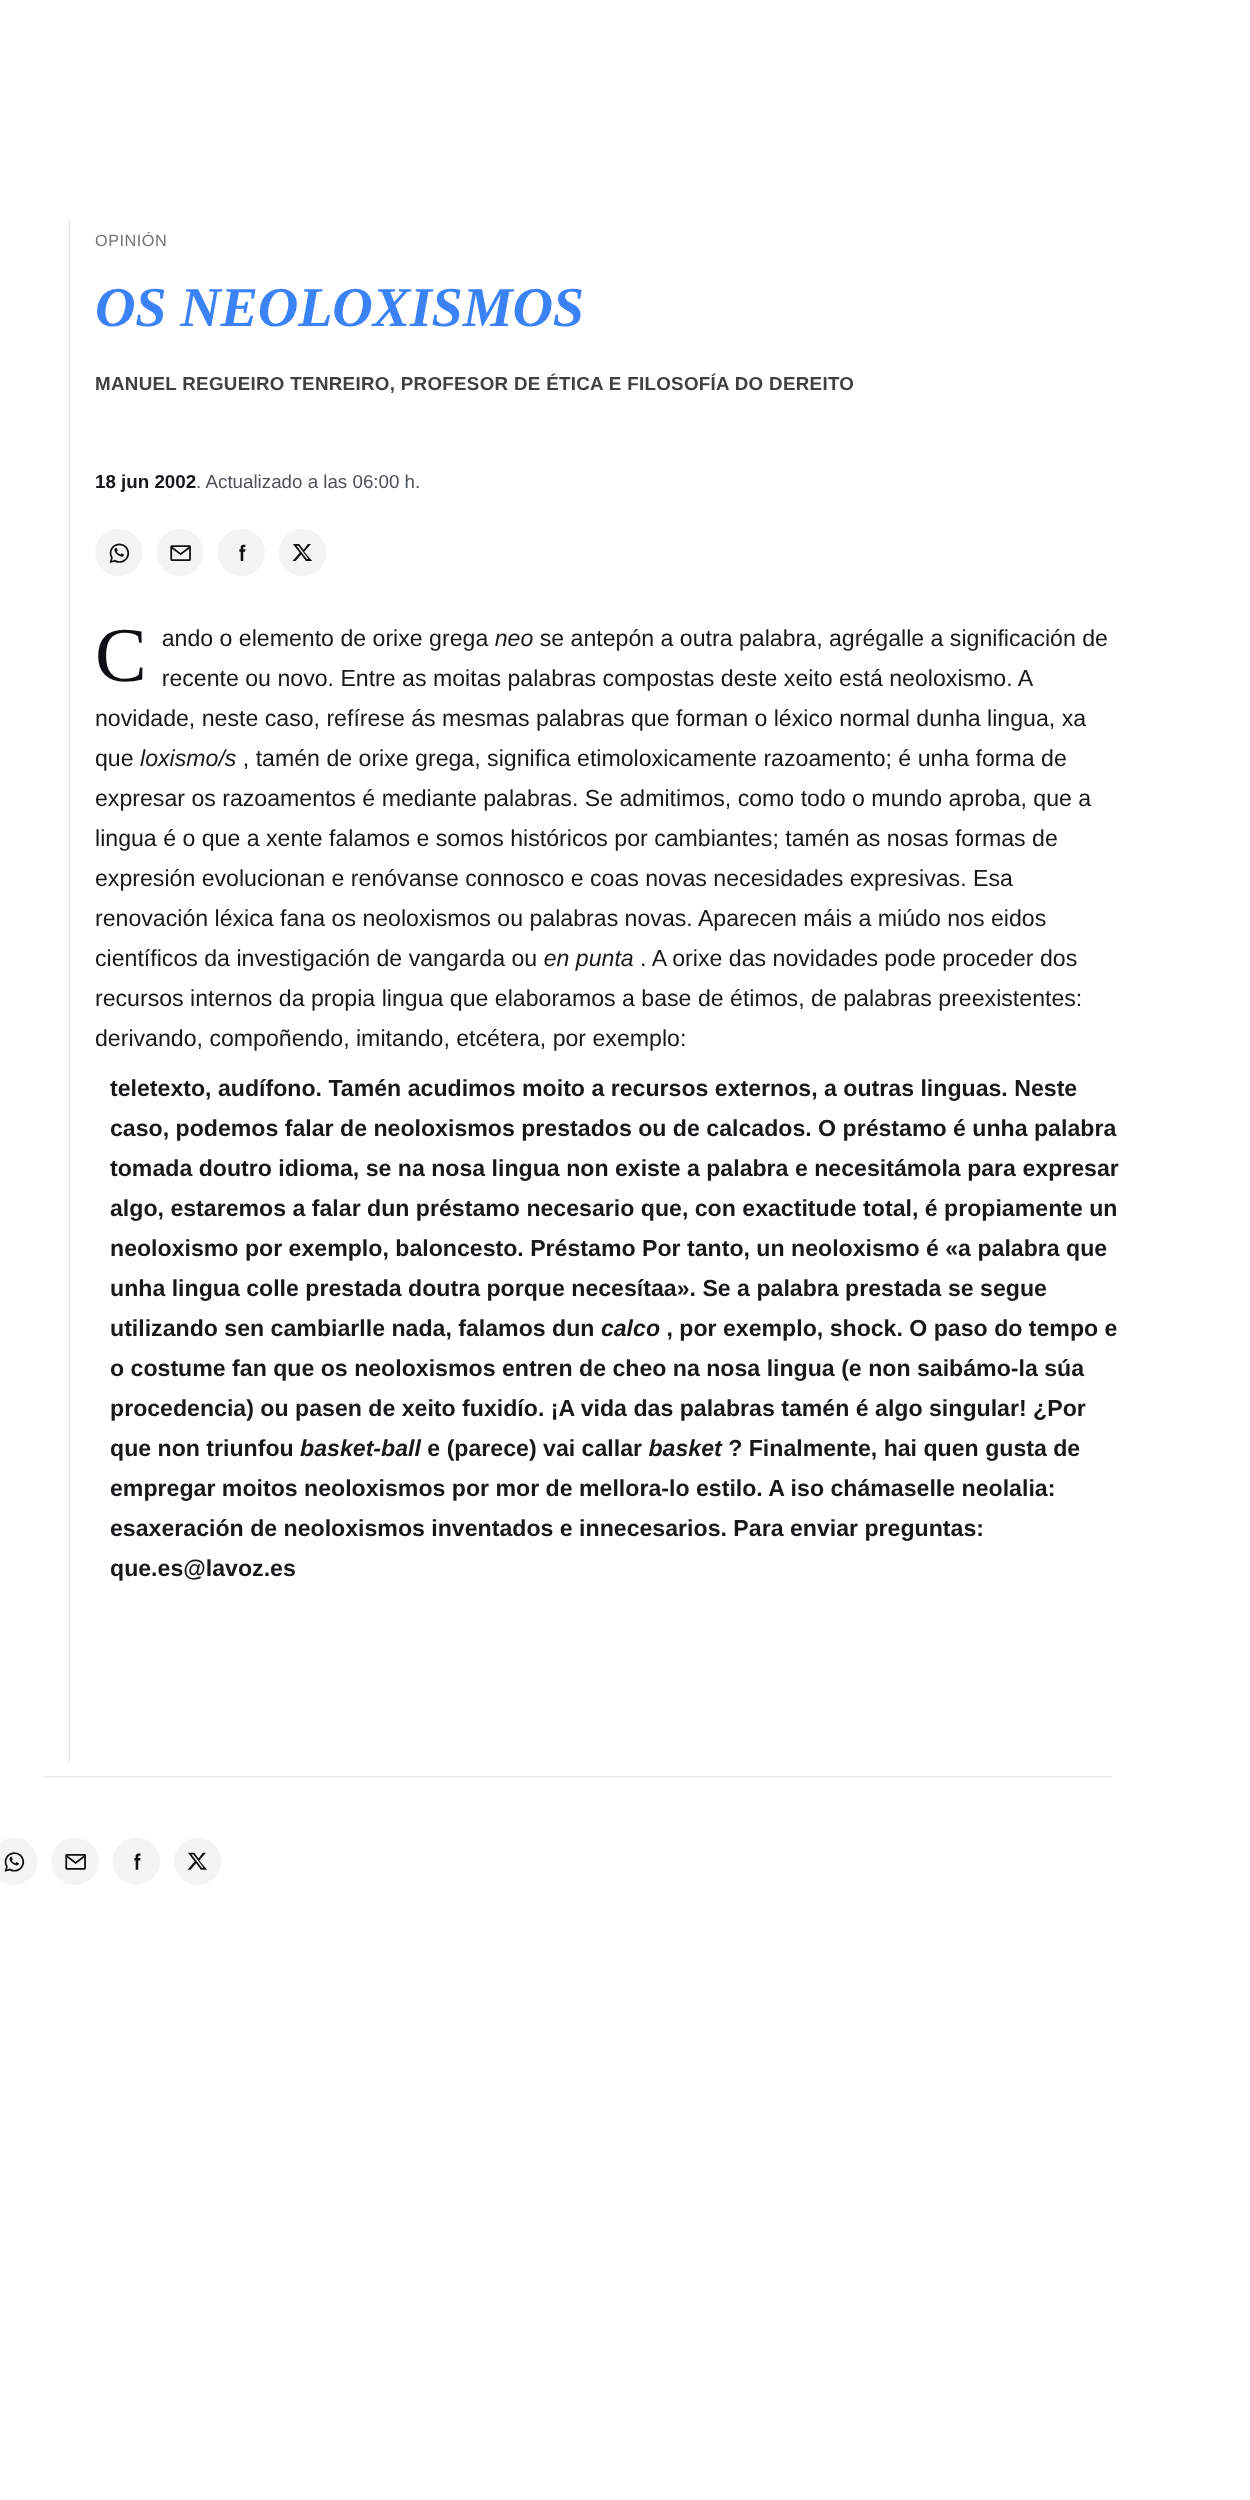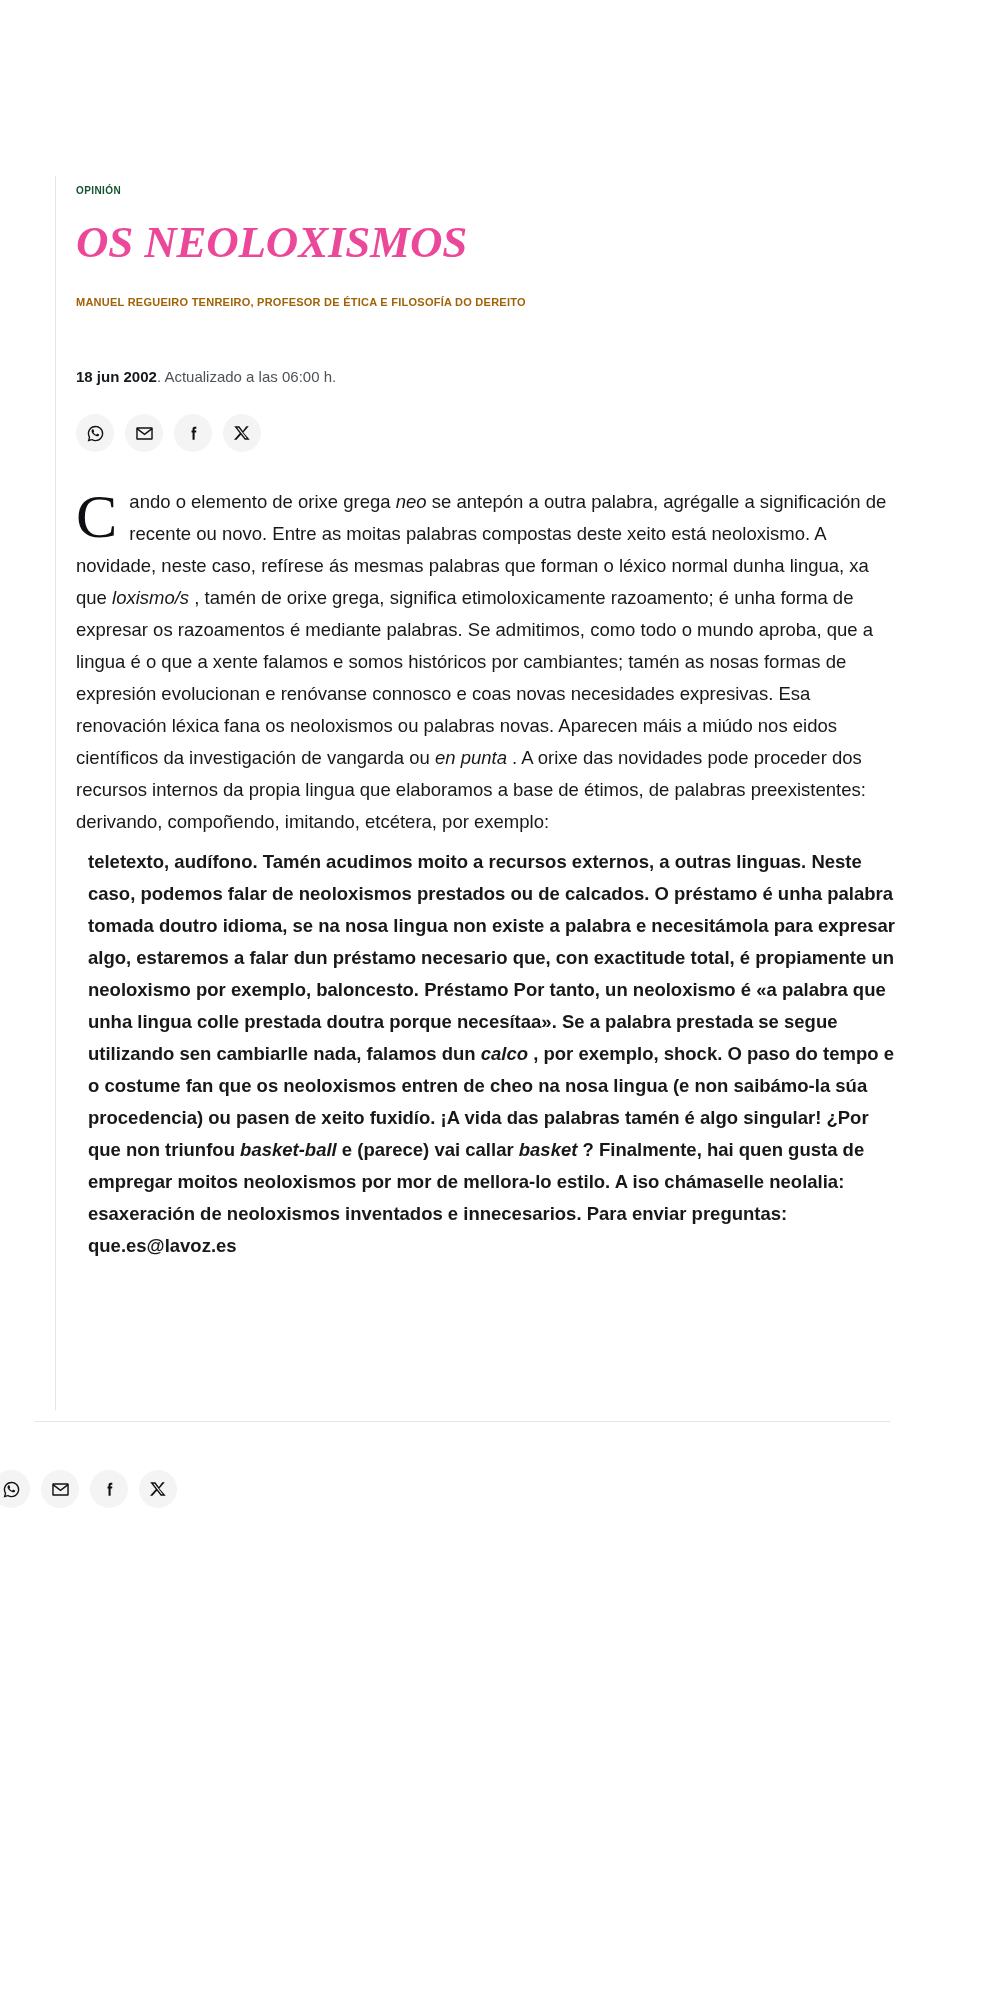--- a/index.html
+++ b/index.html
@@ -36,44 +36,44 @@
   }
 
   .article {
     position: absolute;
     left: 76px;
     top: 185px;
     width: 824px;
   }
 
   .kicker {
-    font-size: 10px;
-    font-weight: 700;
+    font-size: 13px;
+    font-weight: 400;
     letter-spacing: 0.4px;
-    color: #14532d;
+    color: #737373;
     margin: 0 0 22px 0;
     line-height: 1.2;
   }
 
   .headline {
     font-family: "Liberation Serif", serif;
     font-style: italic;
     font-weight: 700;
     font-size: 45px;
     line-height: 1.06;
     letter-spacing: -0.2px;
-    color: #ec4899;
+    color: #3b82f6;
     margin: 0 0 28px 0;
   }
 
   .author {
-    font-size: 11px;
+    font-size: 15px;
     font-weight: 700;
     letter-spacing: 0.25px;
-    color: #a16207;
+    color: #404040;
     margin: 0 0 58px 0;
     line-height: 1.3;
   }
 
   .timestamp {
     font-size: 15px;
     color: #4c5257;
     margin: 0 0 28px 0;
     line-height: 1.3;
   }

